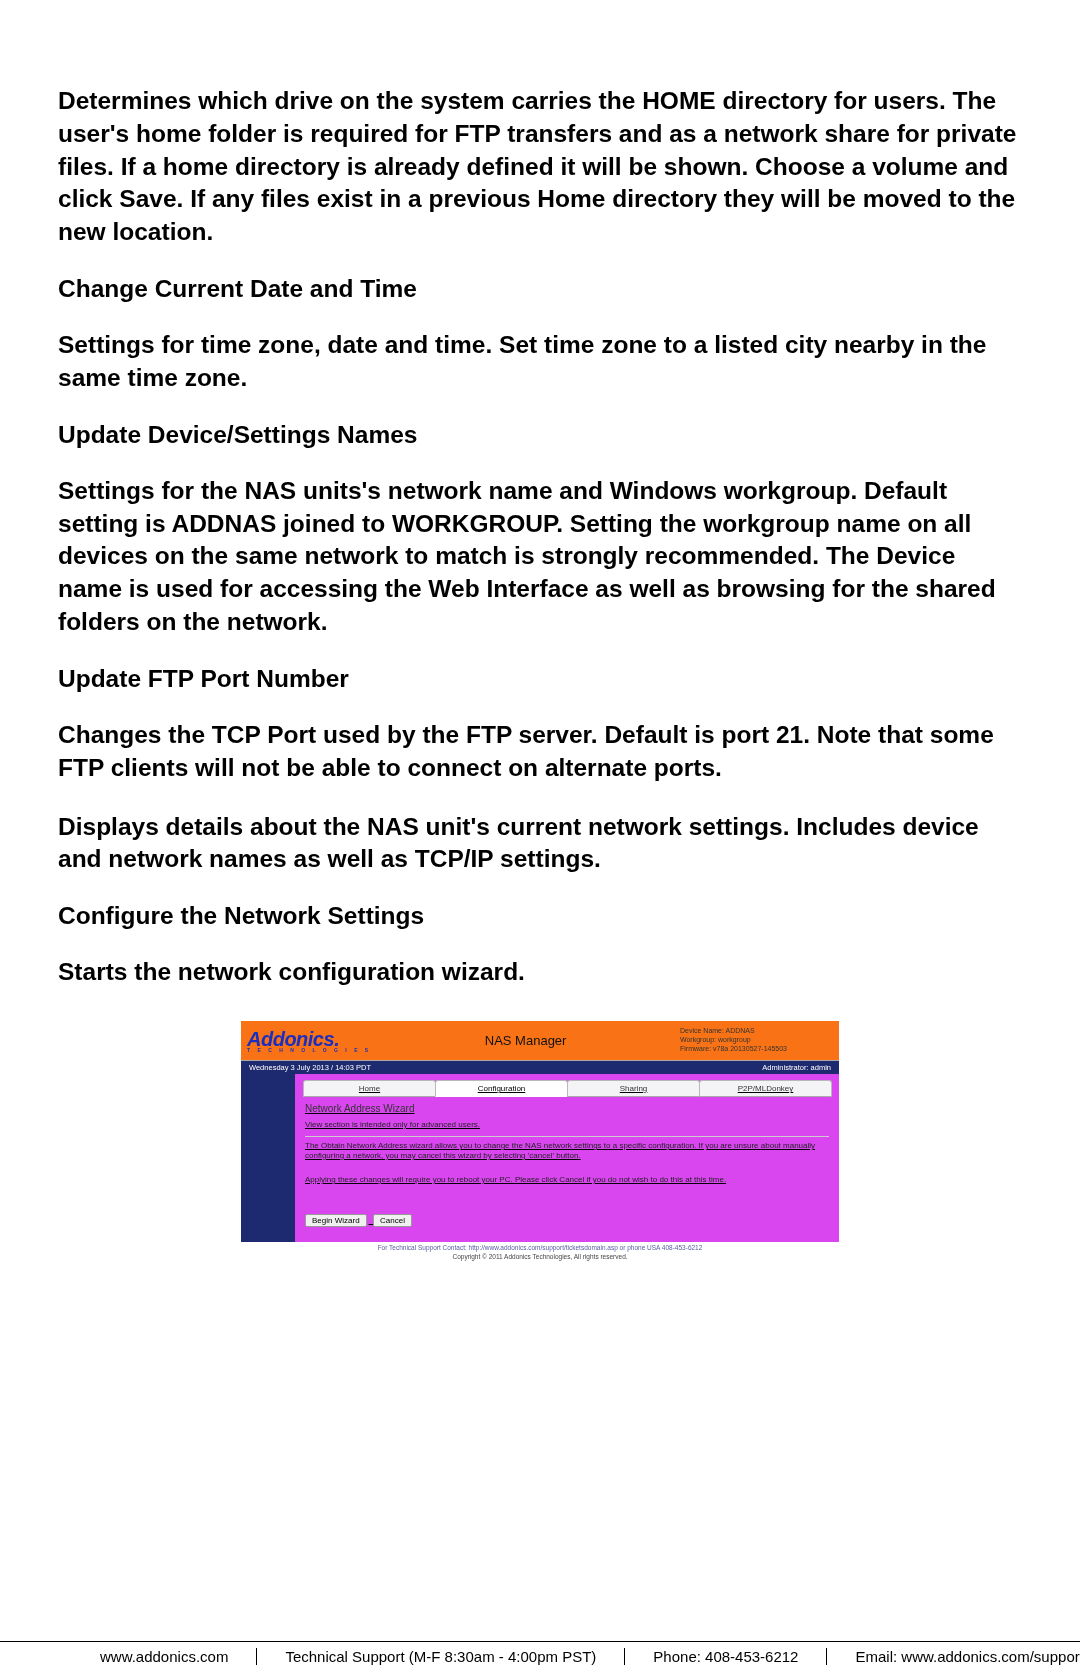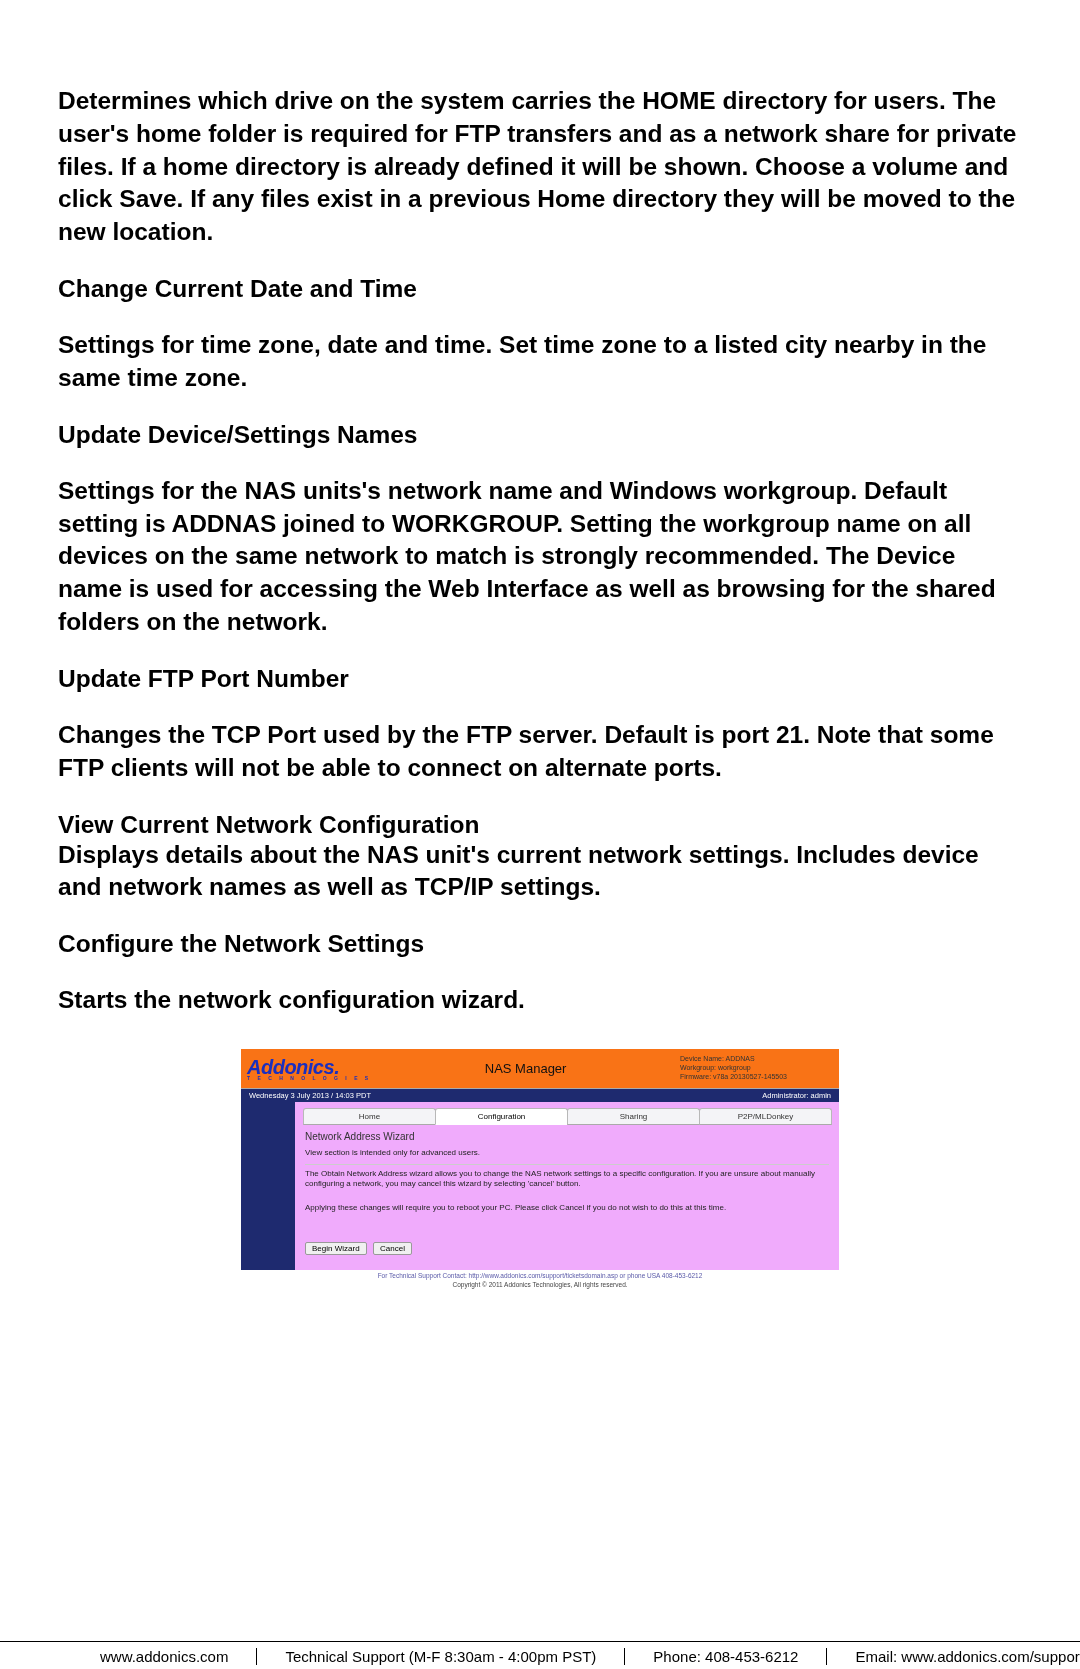--- a/index.html
+++ b/index.html
@@ -87,21 +87,22 @@
     background: #fff;
   }
   .nas-side {
     width: 54px;
     background: #1e2a6f;
     min-height: 168px;
   }
   .nas-main {
     flex: 1;
     padding: 6px 8px 8px 8px;
-    background: #f0abfc;
+    background: #d946ef;
+    text-decoration: underline;
   }
   .tabs {
     display: flex;
     gap: 0;
     margin-bottom: 6px;
     font-size: 8px;
   }
   .tab {
     flex: 1;
     text-align: center;
@@ -178,21 +179,20 @@
 
   <p class="heading">Change Current Date and Time</p>
   <p class="para">Settings for time zone, date and time. Set time zone to a listed city nearby in the same time zone.</p>
 
   <p class="heading">Update Device/Settings Names</p>
   <p class="para">Settings for the NAS units's network name and Windows workgroup. Default setting is ADDNAS joined to WORKGROUP. Setting the workgroup name on all devices on the same network to match is strongly recommended. The Device name is used for accessing the Web Interface as well as browsing for the shared folders on the network.</p>
 
   <p class="heading">Update FTP Port Number</p>
   <p class="para">Changes the TCP Port used by the FTP server. Default is port 21. Note that some FTP clients will not be able to connect on alternate ports.</p>
 
-  <p class="heading tight">View Current Network Configuration</p>
   <p class="para">Displays details about the NAS unit's current network settings. Includes device and network names as well as TCP/IP settings.</p>
 
   <p class="heading">Configure the Network Settings</p>
   <p class="para">Starts the network configuration wizard.</p>
 
   <div class="nas-shot">
     <div class="nas-header">
       <div class="logo-block">
         <div><span class="logo-main">Addonics</span><span class="logo-main logo-dot">.</span></div>
         <div class="logo-sub">T E C H N O L O G I E S</div>

